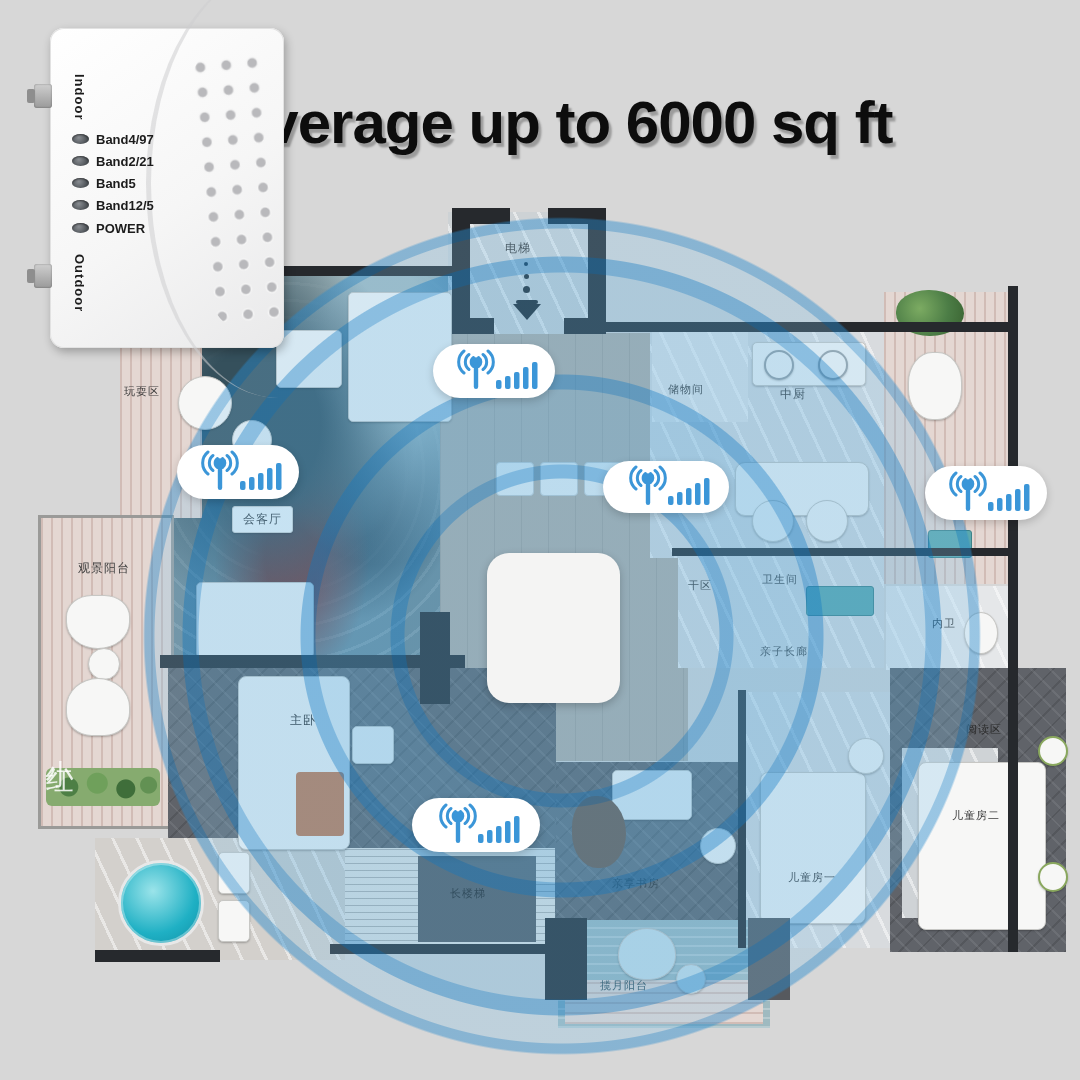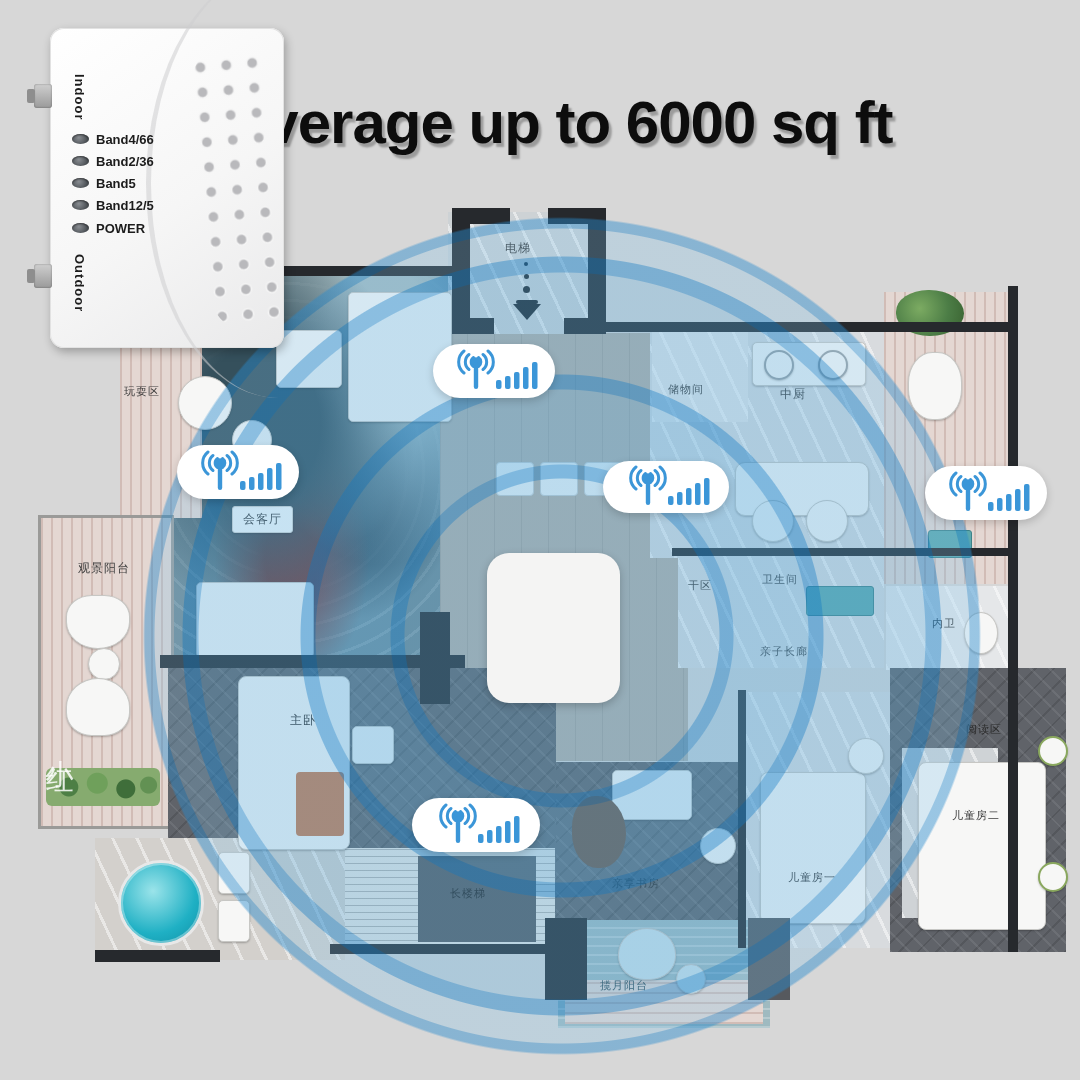--- a/index.html
+++ b/index.html
@@ -337,23 +337,23 @@
   <div class="abs title">Coverage up to 6000 sq ft</div>
 
   <div class="abs device">
     <div class="swoosh"></div>
     <div class="vents"></div>
     <div class="connector" style="top:56px;"></div>
     <div class="connector" style="top:236px;"></div>
     <div class="port-label" style="top:46px;">Indoor</div>
     <div class="port-label" style="top:226px;">Outdoor</div>
     <div class="led" style="top:106px;"></div>
-    <div class="led-label" style="top:104px;">Band4/66</div>
+    <div class="led-label" style="top:104px;">Band4/97</div>
     <div class="led" style="top:128px;"></div>
-    <div class="led-label" style="top:126px;">Band2/36</div>
+    <div class="led-label" style="top:126px;">Band2/21</div>
     <div class="led" style="top:150px;"></div>
     <div class="led-label" style="top:148px;">Band5</div>
     <div class="led" style="top:172px;"></div>
     <div class="led-label" style="top:170px;">Band12/5</div>
     <div class="led" style="top:195px;"></div>
     <div class="led-label" style="top:193px;">POWER</div>
   </div>
 
 </div>
 

